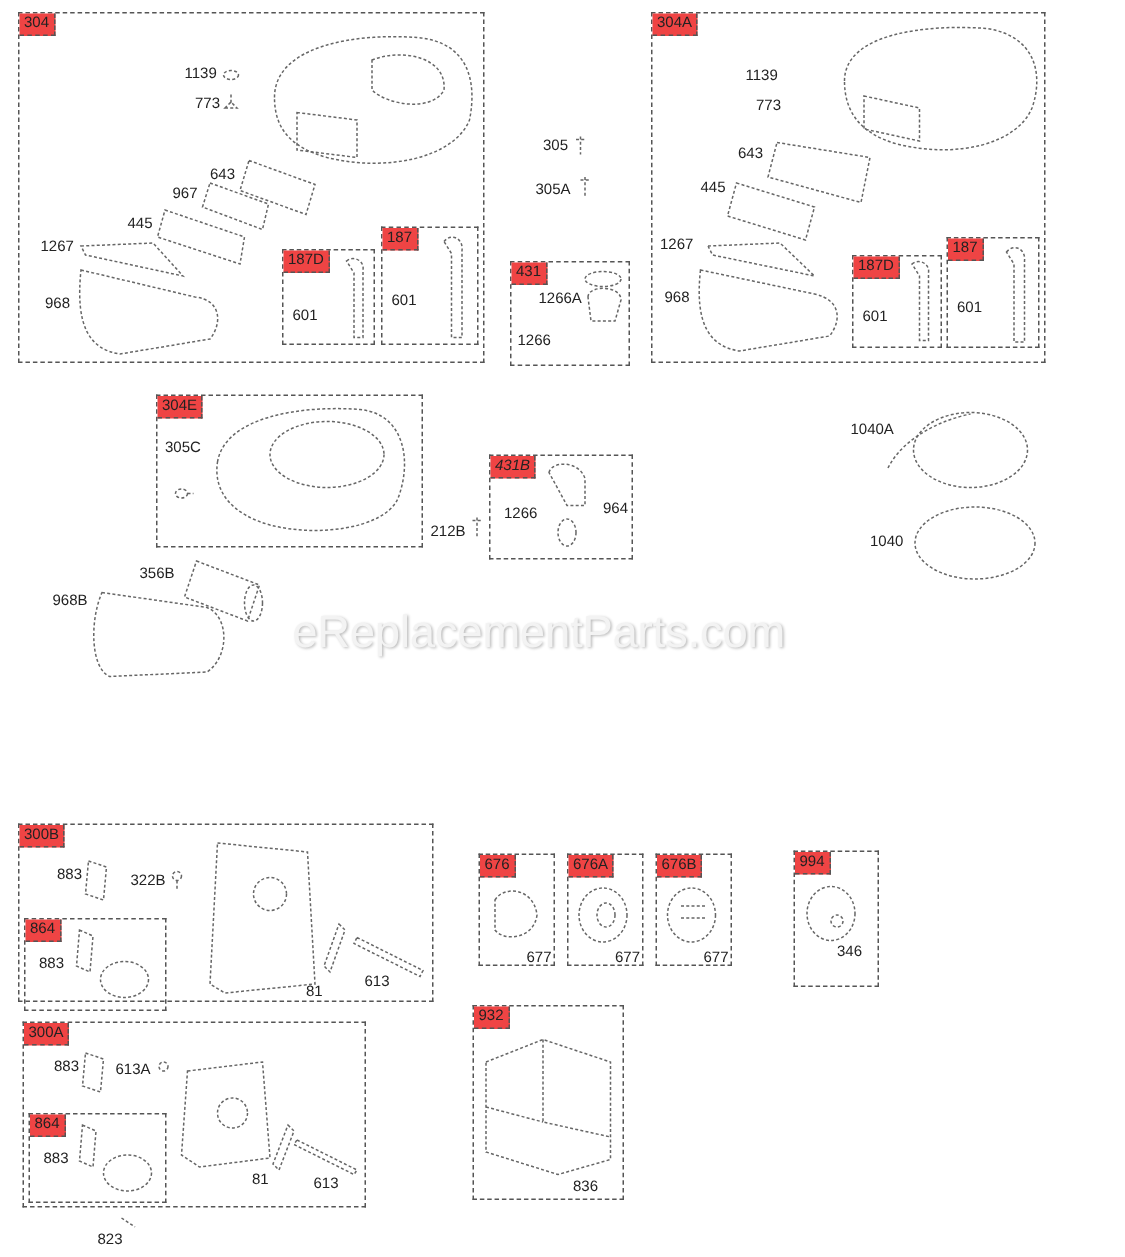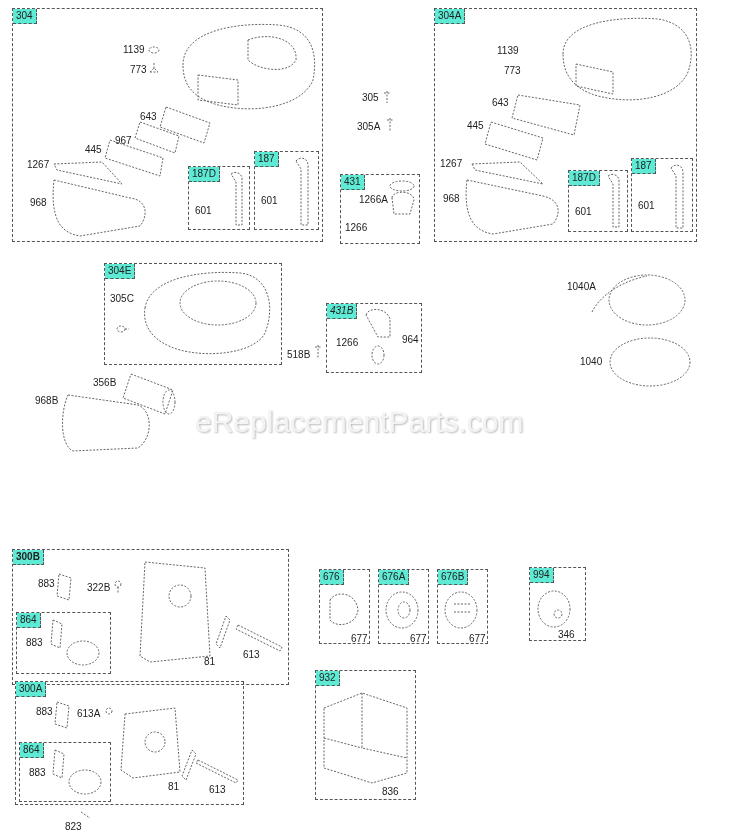--- a/index.html
+++ b/index.html
@@ -1,20 +1,20 @@
 <!DOCTYPE html>
 <html><head>
 <meta charset="utf-8">
 <style>
   html, body { margin: 0; padding: 0; background: #ffffff; }
   body { width: 750px; height: 838px; position: relative; overflow: hidden;
          font-family: "Liberation Sans", sans-serif; color: #222; }
   .box { position: absolute; border: 1px dashed #555; box-sizing: border-box; }
   .tag { position: absolute; left: 0; top: 0; border-right: 1px dashed #555; border-bottom: 1px dashed #555;
-         font-size: 10px; padding: 1px 3px; background: #5eead4; line-height: 12px; }
+         font-size: 10px; padding: 1px 3px; background: #ef4444; line-height: 12px; }
   .lbl { position: absolute; font-size: 10px; line-height: 11px; white-space: nowrap; }
   svg.part { position: absolute; overflow: visible; }
   svg.part * { fill: none; stroke: #666; stroke-width: 1; stroke-dasharray: 2 1.5; }
   .wm { position: absolute; left: 195px; top: 405px; font-size: 30px; color: #f3f3f3;
         text-shadow: 1px 1px 2px #bbb; letter-spacing: 0px; white-space: nowrap; }
 </style>
 </head>
 <body>
 
 <div class="wm">eReplacementParts.com</div>
@@ -32,21 +32,21 @@
     <ellipse cx="6" cy="4" rx="5" ry="3"></ellipse>
   </svg>
 <span class="lbl" style="left:130px;top:64px">773</span>
 <svg class="part" style="left:149px;top:62px" width="10" height="12">
     <path d="M5,1 L5,7 M1,10 L9,10 L5,6Z"></path>
   </svg>
 <span class="lbl" style="left:140px;top:111px">643</span>
 <svg class="part" style="left:160px;top:105px" width="55" height="40">
     <path d="M6,2 L50,18 L44,38 L0,22Z"></path>
   </svg>
-<span class="lbl" style="left:115px;top:135px">967</span>
+<span class="lbl" style="left:115px;top:124px">967</span>
 <svg class="part" style="left:135px;top:120px" width="45" height="35">
     <path d="M5,2 L44,16 L40,33 L0,18Z"></path>
   </svg>
 <span class="lbl" style="left:85px;top:144px">445</span>
 <svg class="part" style="left:105px;top:138px" width="60" height="40">
     <path d="M5,2 L58,20 L55,38 L0,20Z"></path>
   </svg>
 <span class="lbl" style="left:27px;top:159px">1267</span>
 <svg class="part" style="left:52px;top:160px" width="72" height="28">
     <path d="M2,4 L50,2 L70,24 L5,10Z"></path>
@@ -137,21 +137,21 @@
 <span class="lbl" style="left:110px;top:293px">305C</span>
 <svg class="part" style="left:116px;top:325px" width="14" height="8">
     <ellipse cx="5" cy="4" rx="4" ry="3"></ellipse>
     <path d="M9,4 L13,4"></path>
   </svg>
 <svg class="part" style="left:140px;top:268px" width="135" height="92">
   <path d="M5,40 C10,10 60,2 100,5 C130,8 135,40 125,65 C115,85 70,90 40,82 C15,75 2,60 5,40Z"></path>
   <ellipse cx="78" cy="35" rx="38" ry="22"></ellipse>
 </svg>
 
-<span class="lbl" style="left:287px;top:349px">518B</span>
+<span class="lbl" style="left:287px;top:349px">212B</span>
 <svg class="part" style="left:314px;top:344px" width="8" height="16">
     <path d="M4,1 L4,15 M1,3 L7,3"></path>
   </svg>
 <div class="box" style="left:326px;top:303px;width:96px;height:70px;font-style:italic;">
   <div class="tag">431B</div>
 </div>
 <span class="lbl" style="left:336px;top:337px">1266</span>
 <span class="lbl" style="left:402px;top:334px">964</span>
 <svg class="part" style="left:360px;top:307px" width="42" height="60">
     <path d="M6,8 C8,0 26,0 30,12 L30,30 L18,30Z"></path>
@@ -171,21 +171,21 @@
 <span class="lbl" style="left:567px;top:281px">1040A</span>
 <svg class="part" style="left:587px;top:272px" width="100" height="60">
     <ellipse cx="60" cy="28" rx="38" ry="25"></ellipse>
     <path d="M5,40 C15,20 40,8 60,4"></path>
   </svg>
 <span class="lbl" style="left:580px;top:356px">1040</span>
 <svg class="part" style="left:608px;top:336px" width="84" height="52">
     <ellipse cx="42" cy="26" rx="40" ry="24"></ellipse>
   </svg>
 
-<div class="box" style="left:12px;top:549px;width:277px;height:136px;font-weight:bold;">
+<div class="box" style="left:12px;top:549px;width:277px;height:119px;">
   <div class="tag">300B</div>
 </div>
 <span class="lbl" style="left:38px;top:578px">883</span>
 <svg class="part" style="left:55px;top:572px" width="18" height="30">
     <path d="M4,2 L16,6 L14,28 L2,24Z"></path>
   </svg>
 <span class="lbl" style="left:87px;top:582px">322B</span>
 <svg class="part" style="left:113px;top:580px" width="10" height="14">
     <circle cx="5" cy="4" r="3"></circle>
     <path d="M5,7 L5,13"></path>
@@ -263,21 +263,21 @@
   </svg>
 <span class="lbl" style="left:410px;top:633px">677</span>
 <div class="box" style="left:437px;top:569px;width:51px;height:75px;">
   <div class="tag">676B</div>
 </div>
 <svg class="part" style="left:442px;top:590px" width="38" height="40">
     <ellipse cx="19" cy="20" rx="16" ry="18"></ellipse>
     <path d="M12,14 L28,14 M12,22 L28,22"></path>
   </svg>
 <span class="lbl" style="left:469px;top:633px">677</span>
-<div class="box" style="left:529px;top:567px;width:57px;height:74px;">
+<div class="box" style="left:529px;top:567px;width:57px;height:91px;">
   <div class="tag">994</div>
 </div>
 <svg class="part" style="left:534px;top:588px" width="42" height="42">
     <ellipse cx="20" cy="21" rx="16" ry="18"></ellipse>
     <circle cx="24" cy="26" r="4"></circle>
   </svg>
 <span class="lbl" style="left:558px;top:629px">346</span>
 
 <div class="box" style="left:315px;top:670px;width:101px;height:130px;">
   <div class="tag">932</div>

